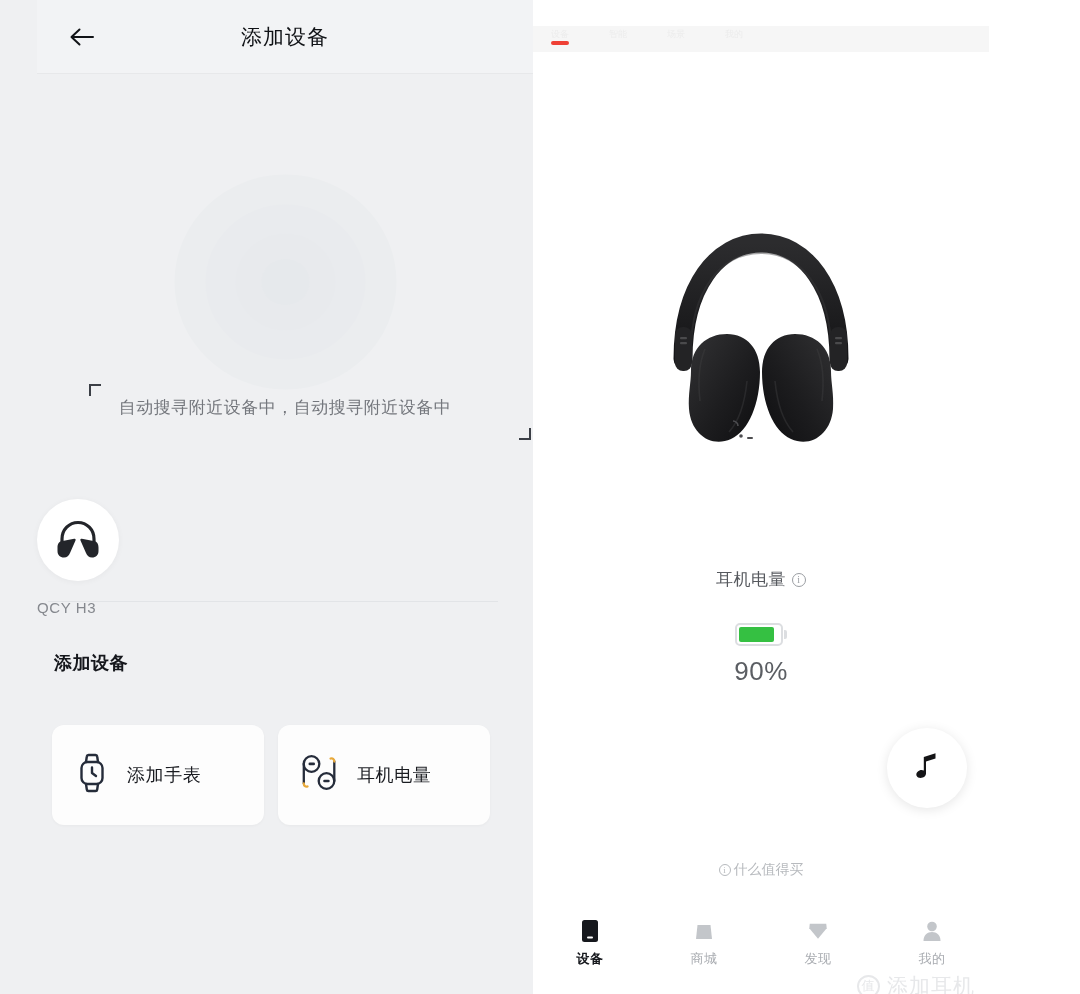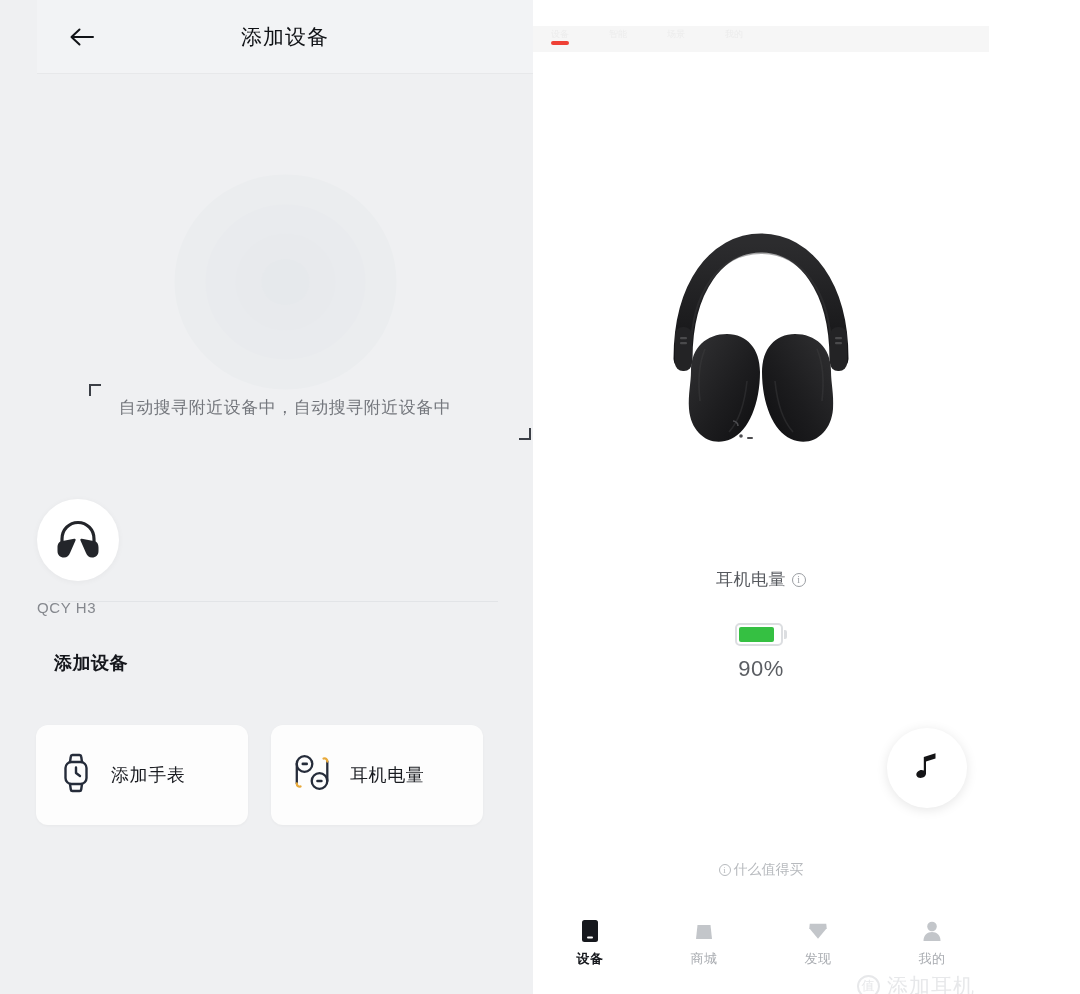--- a/index.html
+++ b/index.html
@@ -86,22 +86,22 @@
     position: absolute; left: 48px; right: 35px; top: 601px;
     height: 1px; background: #e2e4e7;
   }
 
   .manual-title {
     position: absolute; left: 54px; top: 651px;
     font-size: 18px; color: #15171c; font-weight: bold; letter-spacing: .5px;
   }
 
   .manual-cards {
-    position: absolute; left: 36px; top: 725px;
-    display: flex; gap: 23px;
+    position: absolute; left: 52px; top: 725px;
+    display: flex; gap: 14px;
   }
   .mcard {
     width: 212px; height: 100px;
     background: #fdfdfd; border-radius: 12px;
     display: flex; align-items: center; gap: 19px;
     padding-left: 24px;
     cursor: pointer;
     box-shadow: 0 1px 3px rgba(0,0,0,.035);
   }
   .mcard-label { font-size: 18px; color: #1a1c21; letter-spacing: .6px; }
@@ -161,21 +161,21 @@
   }
   .battery-fill {
     height: 100%; background: #35c042; border-radius: 2px;
   }
   .battery-nub {
     width: 3px; height: 9px; background: #dcdee1;
     border-radius: 0 2px 2px 0; margin-left: 1px;
   }
   .battery-percent {
     margin-top: 10px;
-    font-size: 22px; color: #5b5e63; letter-spacing: .5px;
+    font-size: 26px; color: #5b5e63; letter-spacing: .5px;
   }
 
   .fab {
     position: absolute; right: 22px; top: 712px;
     width: 80px; height: 80px; border-radius: 50%;
     background: #ffffff;
     display: flex; align-items: center; justify-content: center;
     box-shadow: 0 2px 12px rgba(0,0,0,.10);
     cursor: pointer;
   }

